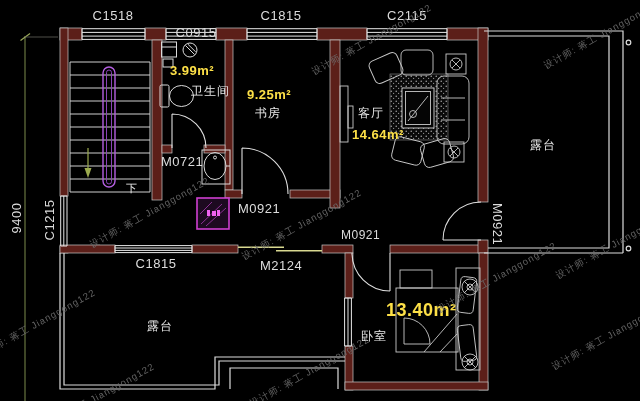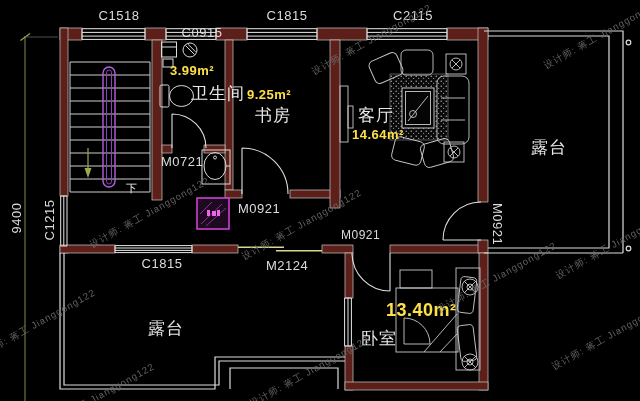--- a/index.html
+++ b/index.html
@@ -2,22 +2,22 @@
 <html><head>
 <meta charset="utf-8">
 <style>
   html,body{margin:0;padding:0;background:#000;}
   .canvas{
     position:relative;width:640px;height:401px;background:#000;overflow:hidden;
     font-family:"Liberation Sans","DejaVu Sans",sans-serif;
   }
   .canvas svg{position:absolute;left:0;top:0;}
   .lbl{position:absolute;color:#dcdcdc;font-size:13px;letter-spacing:.5px;white-space:nowrap;line-height:1;}
-  .ctr{transform:translateX(-50%);margin-left:6px;}
-  .cjk{font-size:17px;letter-spacing:1px;color:#e8e8e8;}
+  .ctr{transform:translateX(-50%);}
+  .cjk{font-size:12px;letter-spacing:1px;color:#e8e8e8;}
   .area{color:#fde047;font-size:13px;font-weight:bold;letter-spacing:.5px;}
   .rotccw{transform:translate(-50%,-50%) rotate(-90deg);}
   .rotcw{transform:translate(-50%,-50%) rotate(90deg);}
   .wm{position:absolute;transform:translate(-50%,-50%) rotate(-29deg);color:#6e6e6e;
       font-size:9.5px;white-space:nowrap;letter-spacing:1px;opacity:.9;}
   .brand{position:absolute;color:#f2f2f2;font-size:46px;font-weight:bold;
          letter-spacing:3px;white-space:nowrap;line-height:1;}
 </style>
 </head>
 <body>

